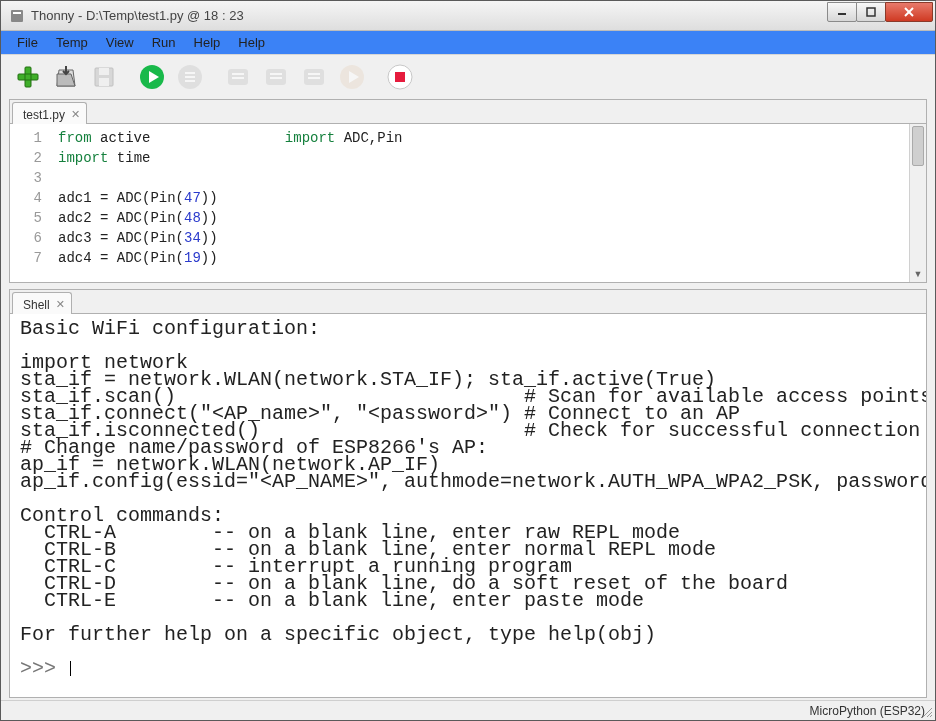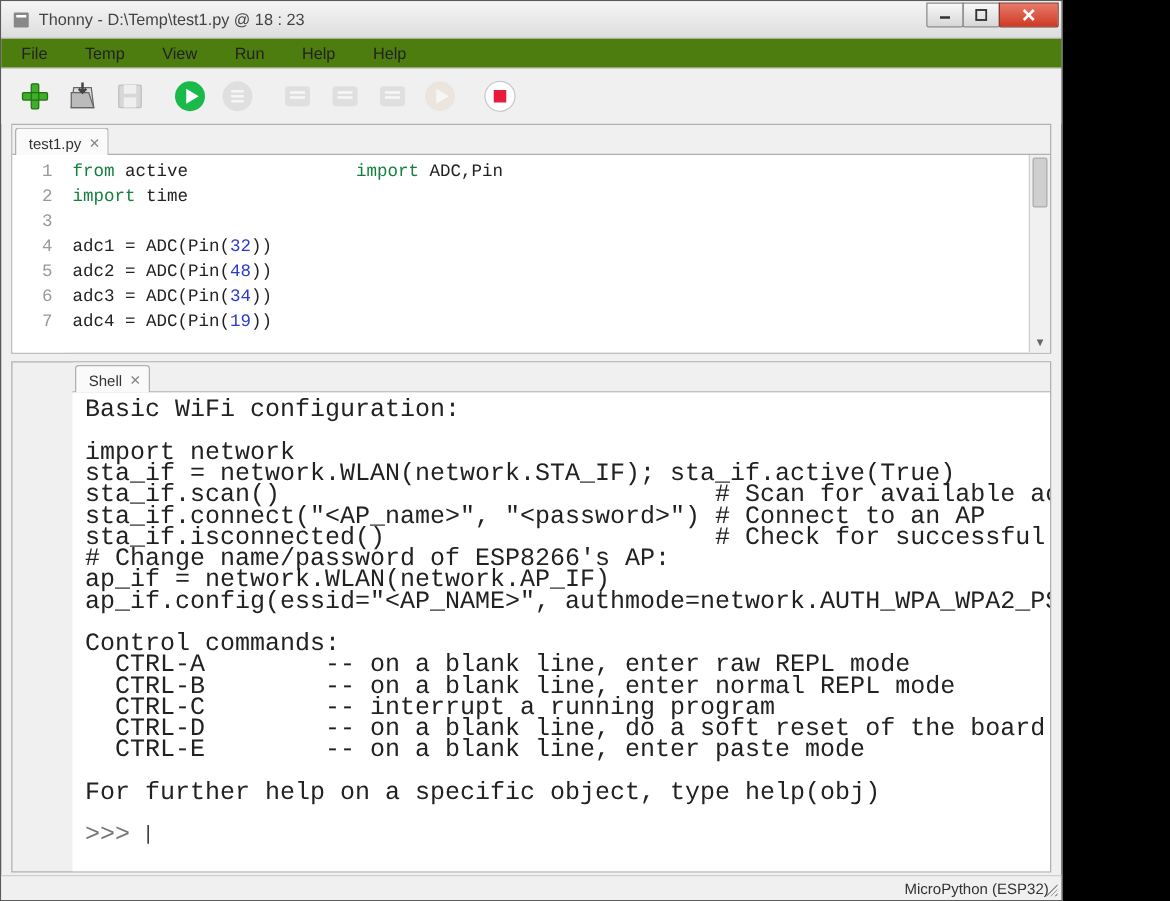--- a/index.html
+++ b/index.html
@@ -1,35 +1,35 @@
 <!DOCTYPE html>
 <html><head>
 <meta charset="utf-8">
 <style>
   * { box-sizing: border-box; margin: 0; padding: 0; }
   html, body { width: 936px; height: 721px; font-family: "Segoe UI", Tahoma, sans-serif; font-size: 13px; overflow: hidden; background: #000; }
-  .window { width: 850px; height: 721px; display: flex; flex-direction: column; border: 1px solid #5a5a5a; background: #f0f0f0; position: relative; justify-content: space-between; }
+  .window { width: 936px; height: 721px; display: flex; flex-direction: column; border: 1px solid #5a5a5a; background: #f0f0f0; position: relative; justify-content: space-between; }
   .titlebar { height: 30px; background: linear-gradient(to bottom, #f5f5f5, #dedede); display: flex; align-items: center; padding: 0 0 0 8px; border-bottom: 1px solid #bcbcbc; }
   .titlebar-icon { width: 16px; height: 16px; margin-right: 6px; display: inline-flex; align-items: center; justify-content: center; color:#555;}
   .titlebar-text { flex: 1; color: #444; font-size: 13px; }
   .win-controls { display: flex; height: 22px; margin-right:2px; margin-top:-6px;}
   .win-btn { width: 30px; height: 20px; border: 1px solid #8a8a8a; background: linear-gradient(#f8f8f8,#d7d7d7); margin-left: -1px; display:flex; align-items:center; justify-content:center; font-size:10px; color:#333; border-radius:0 0 2px 2px;}
   .win-btn.min { border-top-left-radius:0;}
   .win-btn.close { background: linear-gradient(#e87a6b,#cf3a23); color:#fff; width:48px; border-color:#8a3a2a;}
-  .menubar { height: 24px; background: #4d7c0f; display: flex; align-items: center; padding: 0 8px; gap: 14px; border-bottom: 1px solid #d6d6d6;}
+  .menubar { height: 24px; background: #3b82f6; display: flex; align-items: center; padding: 0 8px; gap: 2px; border-bottom: 1px solid #d6d6d6;}
   .menu-item { padding: 2px 8px; color: #222; cursor: default; }
   .toolbar { height: 44px; background: #f0f0f0; display:flex; align-items:center; padding:4px 10px; gap:4px; }
   .tb-btn { width:34px; height:34px; border-radius:4px; display:flex; align-items:center; justify-content:center; }
   .tb-btn svg { width:26px; height:26px; }
   .tb-sep { width:6px; }
   .disabled { opacity:0.45; }
   .content { flex:1; display:flex; flex-direction:column; padding:0 8px 2px 8px; gap:6px; min-height:0;}
   .panel { background:#f0f0f0; border:1px solid #b0b0b0; display:flex; flex-direction:column; min-height:0;}
   .editor-panel { height:184px; }
-  .shell-panel { flex:1; min-height:0;padding-left:48px;}
+  .shell-panel { flex:1; min-height:0;}
   .tabstrip { height:24px; display:flex; align-items:flex-end; padding-left:2px; background:#f0f0f0; border-bottom:1px solid #b0b0b0; }
   .tab { height:22px; background:#fafafa; border:1px solid #b0b0b0; border-bottom:none; padding:2px 6px 0 10px; font-size:12px; color:#333; display:flex; align-items:center; gap:6px; border-radius:3px 3px 0 0; position:relative; top:1px;margin-top:10px;}
   .tab-close { font-size:11px; color:#888; cursor:pointer;}
   .editor-body { flex:1; display:flex; background:#fff; overflow:hidden; position:relative;}
   .gutter { width:42px; background:#fff; color:#999; font-family:Consolas,"Courier New",monospace; font-size:14px; text-align:right; padding:4px 10px 0 0; line-height:20px; border-right:none;}
   .code { flex:1; font-family:Consolas,"Courier New",monospace; font-size:14px; line-height:20px; padding:4px 0 0 6px; white-space:pre; color:#222; overflow:hidden;}
   .kw { color:#15803d; font-weight:normal; }
   .num { color:#2a3acc; }
   .vscroll { width:17px; background:#f0f0f0; border-left:1px solid #d0d0d0; position:relative;}
   .vscroll .thumb { position:absolute; left:2px; right:2px; top:2px; height:40px; background:#cfcfcf; border:1px solid #aaa; border-radius:2px;}
@@ -174,21 +174,21 @@
           <div>2</div>
           <div>3</div>
           <div>4</div>
           <div>5</div>
           <div>6</div>
           <div>7</div>
         </div>
         <div class="code"><span class="kw">from</span><span> active                </span><span class="kw">import</span><span> ADC,Pin</span>
 <span class="kw">import</span><span> time</span>
 <span></span>
-<span>adc1 = ADC(Pin(</span><span class="num">32</span><span>))</span>
+<span>adc1 = ADC(Pin(</span><span class="num">47</span><span>))</span>
 <span>adc2 = ADC(Pin(</span><span class="num">48</span><span>))</span>
 <span>adc3 = ADC(Pin(</span><span class="num">34</span><span>))</span>
 <span>adc4 = ADC(Pin(</span><span class="num">19</span><span>))</span></div>
         <div class="vscroll">
           <div class="arrow up">▲</div>
           <div class="thumb"></div>
           <div class="arrow down">▼</div>
         </div>
       </div>
     </div>

